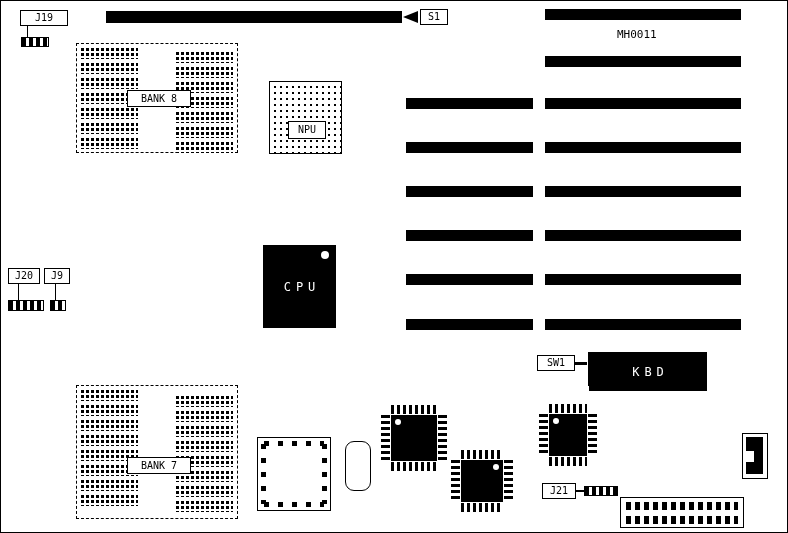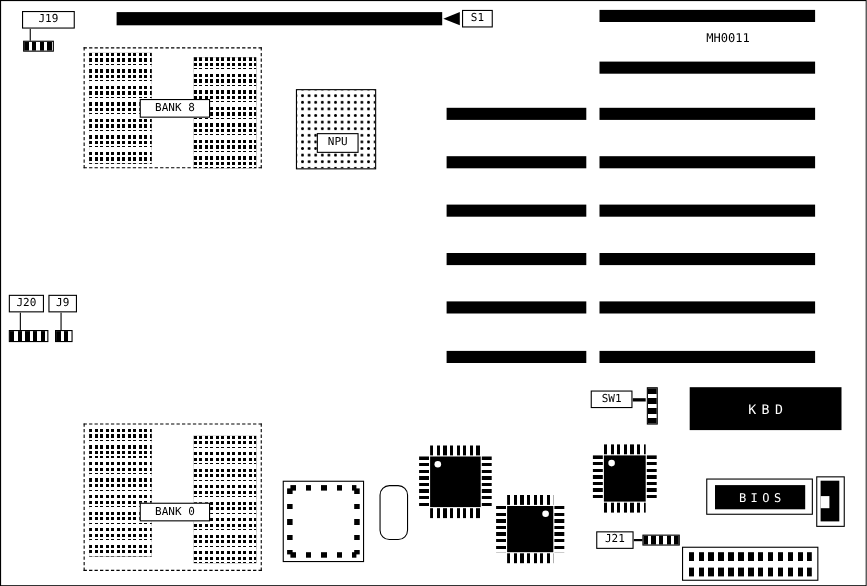--- a/index.html
+++ b/index.html
@@ -58,21 +58,21 @@
 
   <div class="abs slot" style="left:544px;top:8px;width:196px;height:11px"></div>
   <div class="abs slot" style="left:544px;top:55px;width:196px;height:11px"></div>
   <div class="abs slot" style="left:544px;top:97px;width:196px;height:11px"></div>
   <div class="abs slot" style="left:544px;top:141px;width:196px;height:11px"></div>
   <div class="abs slot" style="left:544px;top:185px;width:196px;height:11px"></div>
   <div class="abs slot" style="left:544px;top:229px;width:196px;height:11px"></div>
   <div class="abs slot" style="left:544px;top:273px;width:196px;height:11px"></div>
   <div class="abs slot" style="left:544px;top:318px;width:196px;height:11px"></div>
 
-  <div class="abs txt" style="left:641px;top:28px">MH0011</div>
+  <div class="abs txt" style="left:616px;top:28px">MH0011</div>
 
   <div class="abs slot" style="left:405px;top:97px;width:127px;height:11px"></div>
   <div class="abs slot" style="left:405px;top:141px;width:127px;height:11px"></div>
   <div class="abs slot" style="left:405px;top:185px;width:127px;height:11px"></div>
   <div class="abs slot" style="left:405px;top:229px;width:127px;height:11px"></div>
   <div class="abs slot" style="left:405px;top:273px;width:127px;height:11px"></div>
   <div class="abs slot" style="left:405px;top:318px;width:127px;height:11px"></div>
 
   <div class="abs labelbox" style="left:19px;top:9px;width:48px;height:16px">J19</div>
   <div class="abs line-v" style="left:26px;top:25px;height:11px"></div>
@@ -82,48 +82,47 @@
     <div class="memcol" style="left:4px;top:4px;height:101px"></div>
     <div class="memcol" style="left:99px;top:8px;height:101px"></div>
     <div class="labelbox banklabel" style="top:46px">BANK 8</div>
   </div>
 
 
 
   <div class="abs bank" style="left:75px;top:384px;width:162px;height:134px">
     <div class="memcol" style="left:4px;top:4px;height:116px"></div>
     <div class="memcol" style="left:99px;top:10px;height:116px"></div>
-    <div class="labelbox banklabel" style="top:71px">BANK 0</div>
+    <div class="labelbox banklabel" style="top:71px">BANK 7</div>
   </div>
 
   <div class="abs npu" style="left:268px;top:80px;width:73px;height:73px">
     <div class="labelbox" style="position:absolute;left:18px;top:39px;width:36px;height:16px">NPU</div>
   </div>
 
   <div class="abs labelbox" style="left:7px;top:267px;width:32px;height:16px">J20</div>
   <div class="abs labelbox" style="left:43px;top:267px;width:26px;height:16px">J9</div>
   <div class="abs line-v" style="left:17px;top:283px;height:16px"></div>
   <div class="abs line-v" style="left:54px;top:283px;height:16px"></div>
   <div class="abs pinrow" style="left:7px;top:299px;width:36px;height:11px"></div>
   <div class="abs pinrow" style="left:49px;top:299px;width:16px;height:11px"></div>
 
+  <div class="abs blackbox" style="left:262px;top:244px;width:73px;height:83px">
+    <span class="spaced">CPU</span>
+    <div class="dot" style="left:58px;top:6px;width:8px;height:8px"></div>
+  </div>
 
   <div class="abs labelbox" style="left:536px;top:354px;width:38px;height:16px">SW1</div>
   <div class="abs line-h" style="left:574px;top:361px;width:12px;height:3px"></div>
   <div class="abs pincol" style="left:587px;top:351px;width:10px;height:34px"></div>
 
-  <div class="abs blackbox" style="left:626px;top:351px;width:138px;height:39px">
+  <div class="abs blackbox" style="left:588px;top:351px;width:118px;height:39px">
     <span class="spaced">KBD</span>
   </div>
 
-  <div class="abs socket" style="left:641px;top:434px;width:97px;height:33px">
-    <div class="blackbox" style="position:absolute;left:7px;top:5px;width:82px;height:22px">
-      <span style="font-size:11px;letter-spacing:4px;text-indent:4px">BIOS</span>
-    </div>
-  </div>
 
   <div class="abs socket" style="left:741px;top:432px;width:26px;height:46px">
     <div class="abs" style="left:3px;top:3px;width:17px;height:37px;background:#000"></div>
     <div class="abs" style="left:3px;top:17px;width:8px;height:11px;background:#fff"></div>
   </div>
 
   <div class="abs socket" style="left:256px;top:436px;width:74px;height:74px">
     <div class="tick-h" style="top:3px"></div>
     <div class="tick-h" style="bottom:3px"></div>
     <div class="tick-v" style="left:3px"></div>

